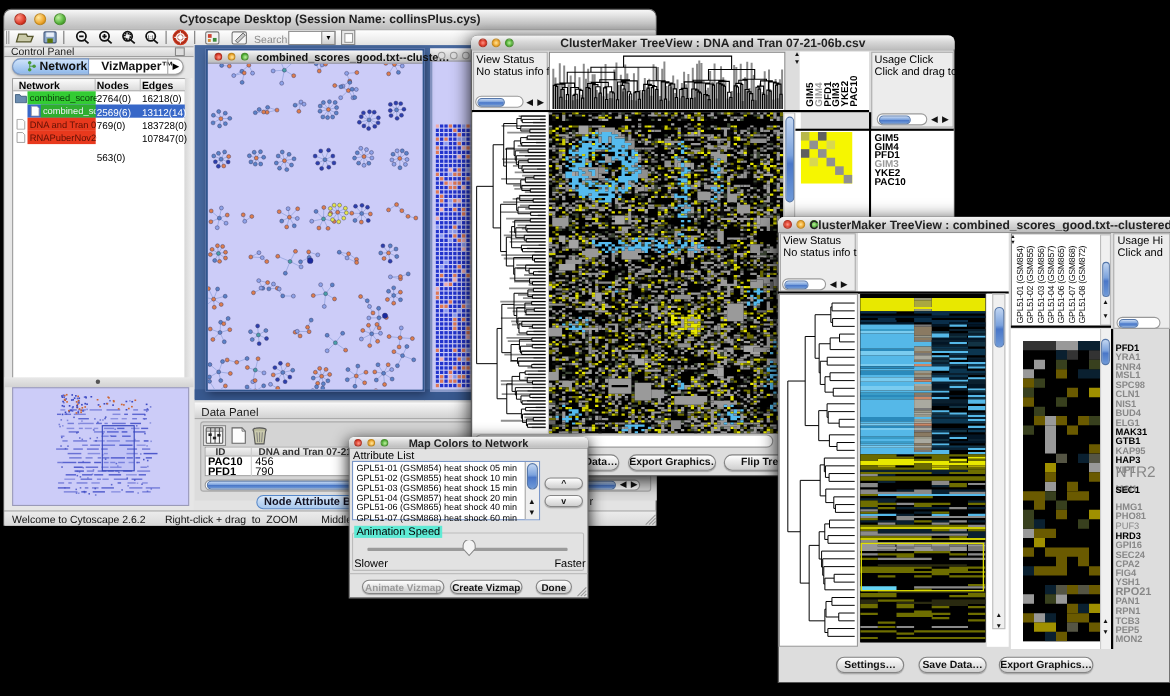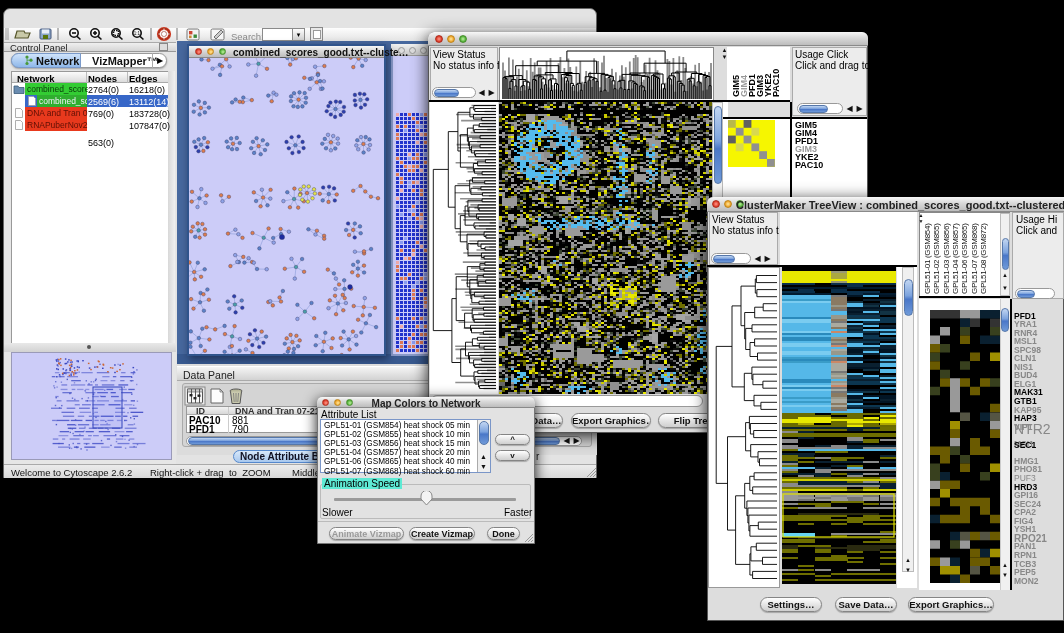--- a/index.html
+++ b/index.html
@@ -11,20 +11,26 @@
 .ltg{background:radial-gradient(circle at 3px 3px,#c0f0a0,#58b63e 60%,#2a7010);border:0.5px solid #4a9030}
 .ttl{position:absolute;width:100%;text-align:center;font-weight:bold;color:#222}
 .btn{position:absolute;background:linear-gradient(#ffffff,#e8e8e8 45%,#cfcfcf);border:1px solid #858585;border-radius:9px;font-weight:bold;font-size:9.5px;color:#111;text-align:center;box-shadow:0 1px 1px rgba(0,0,0,.25);white-space:nowrap;overflow:hidden}
 .bluepill{position:absolute;background:linear-gradient(#c2d6f2,#7ba2dd 45%,#4a77c8 55%,#6f9ad8);border:1px solid #5577aa;border-radius:6px}
 .sctrack{position:absolute;background:#fff;border:1px solid #999;border-radius:7px}
 .arrbox{position:absolute;font-size:8px;color:#111;text-align:center;line-height:10px}
 .txt{position:absolute;color:#000;white-space:nowrap}
 </style></head><body>
 <div id="S">
     <div class="ab" style="left:3px;top:8px;width:594px;height:470px;background:#e3e3e3;border:1px solid #666;border-radius:7px 7px 0 0;box-shadow:0 2px 14px rgba(0,0,0,.8)">
+      <div class="tbg" style="position:absolute;left:0;top:0;width:100%;height:18px;border-radius:7px 7px 0 0;border-bottom:1px solid #8a8a8a">
+        <span class="lt ltr" style="left:9px;width:11px;height:11px;margin-top:-5.5px"></span>
+        <span class="lt lty" style="left:27px;width:11px;height:11px;margin-top:-5.5px"></span>
+        <span class="lt ltg" style="left:45px;width:11px;height:11px;margin-top:-5.5px"></span>
+        <div class="ttl" style="top:3px;font-size:11px">Cytoscape Desktop (Session Name: collinsPlus.cys)</div>
+      </div>
       <div class="ab tbg" style="left:0;top:19px;width:100%;height:14px;background:linear-gradient(#fdfdfd,#e2e2e2)"></div>
       <svg class="ab" style="left:0;top:17px" width="594" height="16" viewBox="0 0 594 16">
 <g stroke="#999">
           <line x1="2" y1="2" x2="2" y2="14"></line>
           <line x1="4" y1="2" x2="4" y2="14"></line>
         </g>
 <g stroke="#777">
           <line x1="54" y1="2" x2="54" y2="14"></line>
           <line x1="147" y1="2" x2="147" y2="14"></line>
           <line x1="173" y1="2" x2="173" y2="14"></line>
@@ -1756,21 +1762,21 @@
           <line x1="54.5" y1="7" x2="53.8" y2="16"></line>
         </g>
       </g>
 </svg>
     <div class="ab" style="left:186px;top:406px;width:402px;height:27px;background:#fff;border:1px solid #999"></div>
     <div class="ab tbg" style="left:187px;top:407px;width:400px;height:8px;background:linear-gradient(#f2f2f2,#d8d8d8);border-bottom:1px solid #aaa"></div>
     <div class="txt" style="left:196px;top:406px;font-size:9px;font-weight:bold;color:#333">ID</div>
     <div class="txt" style="left:235px;top:406px;font-size:9px;font-weight:bold;color:#333">DNA and Tran 07-21-06</div>
     <div class="ab" style="left:228px;top:407px;width:1px;height:26px;background:#ccc"></div>
     <div class="txt" style="left:189px;top:415px;font-size:10px;font-weight:bold">PAC10</div>
-    <div class="txt" style="left:232px;top:415px;font-size:10px">881</div>
+    <div class="txt" style="left:232px;top:415px;font-size:10px">456</div>
     <div class="txt" style="left:189px;top:424px;font-size:10px;font-weight:bold">PFD1</div>
     <div class="txt" style="left:232px;top:424px;font-size:10px">790</div>
     <div class="sctrack" style="left:186px;top:436px;width:396px;height:10px;border-radius:5px"></div>
     <div class="bluepill" style="left:188px;top:437px;width:372px;height:8px;border-radius:4px"></div>
     <div class="arrbox" style="left:562px;top:436px;width:9px">◀</div>
     <div class="arrbox" style="left:572px;top:436px;width:9px">▶</div>
     <div class="ab" style="left:233px;top:450px;width:100px;height:13px;background:linear-gradient(#d8e8fa,#a8c8ee);border:1px solid #5588cc;border-radius:7px"></div>
     <div class="txt" style="left:240px;top:451px;font-size:10px;font-weight:bold;color:#112">Node Attribute Brows</div>
     <div class="txt" style="left:536px;top:451px;font-size:10px;color:#222">r</div>
     <svg class="ab" style="left:585px;top:466px" width="12" height="12">
@@ -1778,20 +1784,21 @@
         <line x1="2" y1="11" x2="11" y2="2"></line>
         <line x1="5" y1="11" x2="11" y2="5"></line>
         <line x1="8" y1="11" x2="11" y2="8"></line>
       </g>
     </svg>
     <div class="ab" style="left:428px;top:32px;width:440px;height:401px;background:#ddd;border:1px solid #555;border-radius:6px 6px 0 0;box-shadow:0 3px 16px rgba(0,0,0,.85)"></div>
     <div class="ab tbg" style="left:428px;top:32px;width:440px;height:14px;border-radius:6px 6px 0 0;border-bottom:1px solid #8a8a8a"></div>
     <span class="lt ltr" style="left:434.8px;top:39px;margin-top:-4.2px;width:8.4px;height:8.4px"></span>
     <span class="lt lty" style="left:446.8px;top:39px;margin-top:-4.2px;width:8.4px;height:8.4px"></span>
     <span class="lt ltg" style="left:458.8px;top:39px;margin-top:-4.2px;width:8.4px;height:8.4px"></span>
+    <div class="txt" style="left:428px;top:34px;width:440px;text-align:center;font-weight:bold;font-size:11px;color:#222">ClusterMaker TreeView : DNA and Tran 07-21-06b.csv</div>
     <div class="ab" style="left:430px;top:47px;width:68px;height:54px;background:#ececec;border:1px solid #aaa"></div>
     <div class="txt" style="left:433px;top:49px;font-size:10px">View Status</div>
     <div class="txt" style="left:433px;top:60px;font-size:10px">No status info f</div>
     <div class="sctrack" style="left:432px;top:87px;width:44px;height:11px"></div>
     <div class="bluepill" style="left:434px;top:88.5px;width:25px;height:8px;border-radius:4px"></div>
     <div class="arrbox" style="left:477px;top:88px;width:9px">◀</div>
     <div class="arrbox" style="left:487px;top:88px;width:9px">▶</div>
     <div class="ab" style="left:499px;top:47px;width:215px;height:54px;background:#fff;border:1px solid #888"><svg width="215" height="54">
         <path d="M3.0 51V14.5M5.0 51V22.5M7.0 51V27.7M8.9 51V9.5M10.9 51V28.1M12.9 51V11.6M14.9 51V42.8M16.9 51V28.5M18.8 51V20.7M20.8 51V43.1M22.8 51V12.2M24.8 51V42.3M26.8 51V22.3M28.7 51V38.2M30.7 51V9.9M32.7 51V23.7M34.7 51V14.6M36.7 51V26.1M38.7 51V19.4M40.6 51V19.4M42.6 51V33.8M44.6 51V37.0M46.6 51V13.1M48.6 51V39.5M50.5 51V10.1M52.5 51V37.1M54.5 51V41.2M56.5 51V41.4M58.5 51V15.2M60.4 51V8.9M62.4 51V29.2M64.4 51V20.0M66.4 51V35.2M68.4 51V10.6M70.3 51V18.9M72.3 51V39.1M74.3 51V42.8M76.3 51V18.6M78.3 51V43.4M80.3 51V13.2M82.2 51V33.8M84.2 51V36.2M86.2 51V22.9M88.2 51V32.9M90.2 51V23.7M92.1 51V39.1M94.1 51V10.3M96.1 51V32.7M98.1 51V13.0M100.1 51V39.2M102.0 51V14.6M104.0 51V7.8M106.0 51V30.1M108.0 51V43.7M110.0 51V30.6M112.0 51V20.7M113.9 51V36.5M115.9 51V24.3M117.9 51V41.4M119.9 51V27.4M121.9 51V17.3M123.8 51V28.7M125.8 51V19.2M127.8 51V40.7M129.8 51V13.5M131.8 51V40.4M133.7 51V9.9M135.7 51V7.1M137.7 51V9.3M139.7 51V25.0M141.7 51V34.0M143.7 51V31.8M145.6 51V16.5M147.6 51V26.1M149.6 51V9.7M151.6 51V41.5M153.6 51V26.6M155.5 51V12.2M157.5 51V22.3M159.5 51V24.5M161.5 51V41.6M163.5 51V39.7M165.4 51V34.7M167.4 51V11.1M169.4 51V12.9M171.4 51V36.4M173.4 51V9.9M175.3 51V43.8M177.3 51V22.2M179.3 51V8.2M181.3 51V31.9M183.3 51V9.1M185.3 51V20.1M187.2 51V43.1M189.2 51V32.3M191.2 51V27.9M193.2 51V35.6M195.2 51V16.8M197.1 51V38.2M199.1 51V15.1M201.1 51V33.7M203.1 51V42.4M205.1 51V23.8M207.0 51V41.4M209.0 51V24.0M211.0 51V15.1" stroke="#8a8a8a" stroke-width="1.8" fill="none"></path>
         <path d="M5.0 51.0V30.6H7.0V51.0M3.0 51.0V29.6H6.0V30.6M8.9 51.0V40.4H10.9V51.0M9.9 40.4V33.3H12.9V51.0M14.9 51.0V38.0H16.9V51.0M11.4 33.3V31.6H15.9V38.0M4.5 29.6V28.6H13.6V31.6M20.8 51.0V38.7H22.8V51.0M21.8 38.7V37.7H24.8V51.0M28.7 51.0V41.2H30.7V51.0M26.8 51.0V34.2H29.7V41.2M23.3 37.7V33.2H28.2V34.2M18.8 51.0V31.5H25.8V33.2M9.1 28.6V27.6H22.3V31.5M34.7 51.0V32.5H36.7V51.0M32.7 51.0V31.5H35.7V32.5M40.6 51.0V40.9H42.6V51.0M44.6 51.0V36.7H46.6V51.0M41.6 40.9V30.8H45.6V36.7M38.7 51.0V28.9H43.6V30.8M34.2 31.5V27.9H41.1V28.9M50.5 51.0V42.4H52.5V51.0M48.6 51.0V31.9H51.5V42.4M56.5 51.0V36.5H58.5V51.0M54.5 51.0V35.5H57.5V36.5M50.0 31.9V30.9H56.0V35.5M37.7 27.9V26.9H53.0V30.9M60.4 51.0V42.7H62.4V51.0M66.4 51.0V32.9H68.4V51.0M64.4 51.0V29.6H67.4V32.9M72.3 51.0V37.5H74.3V51.0M70.3 51.0V35.4H73.3V37.5M65.9 29.6V27.5H71.8V35.4M61.4 42.7V26.5H68.9V27.5M76.3 51.0V36.3H78.3V51.0M80.3 51.0V42.2H82.2V51.0M77.3 36.3V35.3H81.2V42.2M65.1 26.5V25.5H79.3V35.3M45.3 26.9V24.5H72.2V25.5M15.7 27.6V17.7H58.8V24.5M84.2 51.0V34.4H86.2V51.0M88.2 51.0V32.1H90.2V51.0M92.1 51.0V31.7H94.1V51.0M96.1 51.0V33.3H98.1V51.0M93.1 31.7V30.7H97.1V33.3M89.2 32.1V29.7H95.1V30.7M85.2 34.4V28.7H92.1V29.7M100.1 51.0V43.2H102.0V51.0M104.0 51.0V42.1H106.0V51.0M108.0 51.0V29.4H110.0V51.0M113.9 51.0V40.7H115.9V51.0M112.0 51.0V32.8H114.9V40.7M109.0 29.4V28.4H113.4V32.8M105.0 42.1V27.4H111.2V28.4M101.1 43.2V26.4H108.1V27.4M88.7 28.7V25.4H104.6V26.4M37.2 17.7V13.1H96.6V25.4M119.9 51.0V39.9H121.9V51.0M117.9 51.0V33.3H120.9V39.9M123.8 51.0V41.5H125.8V51.0M119.4 33.3V32.3H124.8V41.5M127.8 51.0V41.5H129.8V51.0M135.7 51.0V36.5H137.7V51.0M133.7 51.0V35.5H136.7V36.5M131.8 51.0V33.9H135.2V35.5M128.8 41.5V32.9H133.5V33.9M143.7 51.0V42.6H145.6V51.0M141.7 51.0V38.9H144.6V42.6M139.7 51.0V37.9H143.2V38.9M147.6 51.0V29.4H149.6V51.0M141.4 37.9V28.4H148.6V29.4M131.1 32.9V27.4H145.0V28.4M122.1 32.3V26.4H138.1V27.4M157.5 51.0V30.4H159.5V51.0M155.5 51.0V29.4H158.5V30.4M153.6 51.0V28.4H157.0V29.4M151.6 51.0V27.4H155.3V28.4M163.5 51.0V40.7H165.4V51.0M161.5 51.0V35.9H164.5V40.7M153.4 27.4V26.0H163.0V35.9M130.1 26.4V25.0H158.2V26.0M169.4 51.0V31.1H171.4V51.0M167.4 51.0V30.1H170.4V31.1M173.4 51.0V28.8H175.3V51.0M168.9 30.1V27.8H174.4V28.8M183.3 51.0V43.2H185.3V51.0M181.3 51.0V37.1H184.3V43.2M179.3 51.0V35.5H182.8V37.1M177.3 51.0V33.3H181.0V35.5M171.6 27.8V25.0H179.2V33.3M189.2 51.0V33.0H191.2V51.0M187.2 51.0V31.3H190.2V33.0M193.2 51.0V37.8H195.2V51.0M188.7 31.3V30.3H194.2V37.8M199.1 51.0V34.9H201.1V51.0M197.1 51.0V33.9H200.1V34.9M205.1 51.0V29.5H207.0V51.0M209.0 51.0V37.7H211.0V51.0M206.1 29.5V28.5H210.0V37.7M203.1 51.0V27.5H208.0V28.5M198.6 33.9V26.5H205.6V27.5M191.4 30.3V25.5H202.1V26.5M175.4 25.0V24.0H196.8V25.5M144.1 25.0V15.2H186.1V24.0M66.9 13.1V3.0H165.1V15.2" stroke="#000" stroke-width="1" fill="none"></path>

